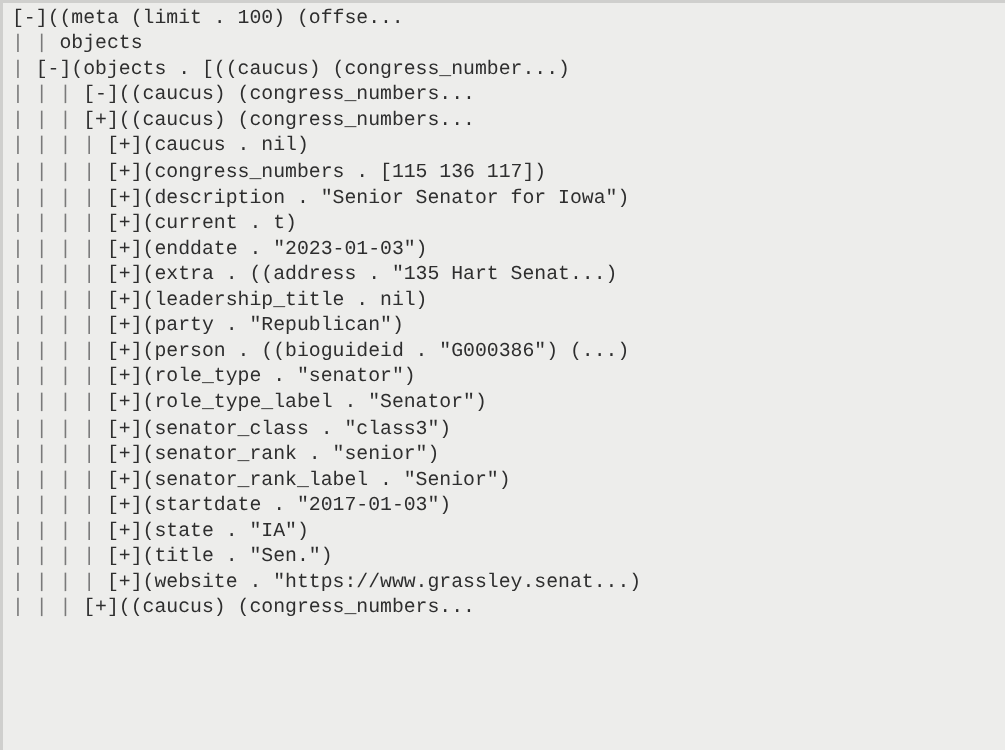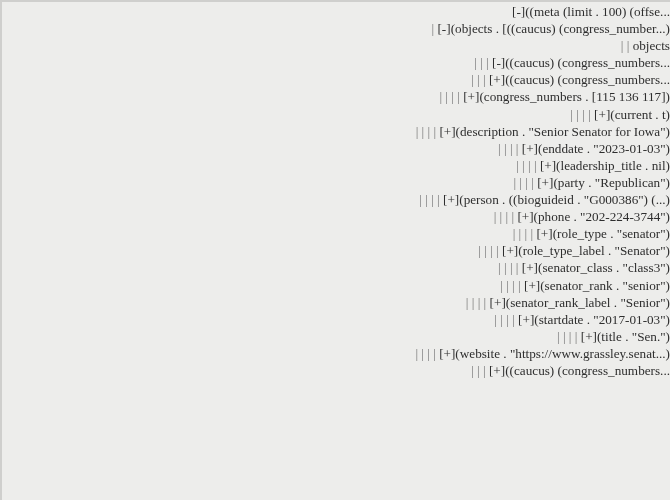--- a/index.html
+++ b/index.html
@@ -35,57 +35,58 @@
     box-sizing: border-box;
   }
 
   .tree-row {
     height: 17.1px;
     line-height: 17.1px;
     white-space: pre;
     font-size: 13.2px;
     color: #3f3f3f;
     letter-spacing: 0px;
-    font-family: Liberation Serif, serif;
-    text-align: right;
+    font-family: Liberation Mono, monospace;
   }
 
   .tree-row .gutter {
     color: #7a7a7a;
   }
 
   .tree-row .node-text {
     color: #2e2e2e;
   }
 
   .tree-row .toggle {
     color: #2e2e2e;
   }
 </style>
 </head>
 <body>
 
 <div id="tree-buffer">
   <div class="tree-rows">
       <div class="tree-row"><span class="gutter"></span><span class="toggle">[-]</span><span class="node-text">((meta (limit . 100) (offse...</span></div>
+      <div class="tree-row"><span class="gutter">| | </span><span class="toggle"></span><span class="node-text">objects</span></div>
       <div class="tree-row"><span class="gutter">| </span><span class="toggle">[-]</span><span class="node-text">(objects . [((caucus) (congress_number...)</span></div>
-      <div class="tree-row"><span class="gutter">| | </span><span class="toggle"></span><span class="node-text">objects</span></div>
       <div class="tree-row"><span class="gutter">| | | </span><span class="toggle">[-]</span><span class="node-text">((caucus) (congress_numbers...</span></div>
       <div class="tree-row"><span class="gutter">| | | </span><span class="toggle">[+]</span><span class="node-text">((caucus) (congress_numbers...</span></div>
+      <div class="tree-row"><span class="gutter">| | | | </span><span class="toggle">[+]</span><span class="node-text">(caucus . nil)</span></div>
       <div class="tree-row"><span class="gutter">| | | | </span><span class="toggle">[+]</span><span class="node-text">(congress_numbers . [115 136 117])</span></div>
+      <div class="tree-row"><span class="gutter">| | | | </span><span class="toggle">[+]</span><span class="node-text">(description . "Senior Senator for Iowa")</span></div>
       <div class="tree-row"><span class="gutter">| | | | </span><span class="toggle">[+]</span><span class="node-text">(current . t)</span></div>
-      <div class="tree-row"><span class="gutter">| | | | </span><span class="toggle">[+]</span><span class="node-text">(description . "Senior Senator for Iowa")</span></div>
       <div class="tree-row"><span class="gutter">| | | | </span><span class="toggle">[+]</span><span class="node-text">(enddate . "2023-01-03")</span></div>
+      <div class="tree-row"><span class="gutter">| | | | </span><span class="toggle">[+]</span><span class="node-text">(extra . ((address . "135 Hart Senat...)</span></div>
       <div class="tree-row"><span class="gutter">| | | | </span><span class="toggle">[+]</span><span class="node-text">(leadership_title . nil)</span></div>
       <div class="tree-row"><span class="gutter">| | | | </span><span class="toggle">[+]</span><span class="node-text">(party . "Republican")</span></div>
       <div class="tree-row"><span class="gutter">| | | | </span><span class="toggle">[+]</span><span class="node-text">(person . ((bioguideid . "G000386") (...)</span></div>
-      <div class="tree-row"><span class="gutter">| | | | </span><span class="toggle">[+]</span><span class="node-text">(phone . "202-224-3744")</span></div>
       <div class="tree-row"><span class="gutter">| | | | </span><span class="toggle">[+]</span><span class="node-text">(role_type . "senator")</span></div>
       <div class="tree-row"><span class="gutter">| | | | </span><span class="toggle">[+]</span><span class="node-text">(role_type_label . "Senator")</span></div>
       <div class="tree-row"><span class="gutter">| | | | </span><span class="toggle">[+]</span><span class="node-text">(senator_class . "class3")</span></div>
       <div class="tree-row"><span class="gutter">| | | | </span><span class="toggle">[+]</span><span class="node-text">(senator_rank . "senior")</span></div>
       <div class="tree-row"><span class="gutter">| | | | </span><span class="toggle">[+]</span><span class="node-text">(senator_rank_label . "Senior")</span></div>
       <div class="tree-row"><span class="gutter">| | | | </span><span class="toggle">[+]</span><span class="node-text">(startdate . "2017-01-03")</span></div>
+      <div class="tree-row"><span class="gutter">| | | | </span><span class="toggle">[+]</span><span class="node-text">(state . "IA")</span></div>
       <div class="tree-row"><span class="gutter">| | | | </span><span class="toggle">[+]</span><span class="node-text">(title . "Sen.")</span></div>
       <div class="tree-row"><span class="gutter">| | | | </span><span class="toggle">[+]</span><span class="node-text">(website . "https://www.grassley.senat...)</span></div>
       <div class="tree-row"><span class="gutter">| | | </span><span class="toggle">[+]</span><span class="node-text">((caucus) (congress_numbers...</span></div>
     </div>
 </div>
 
 </body></html>

